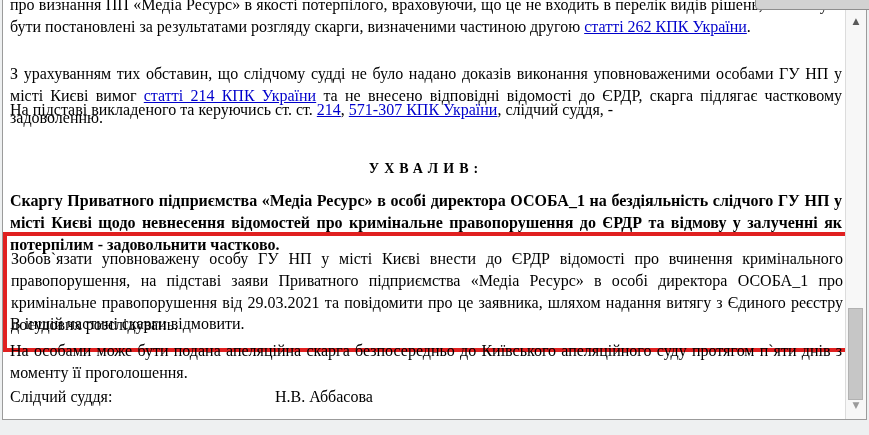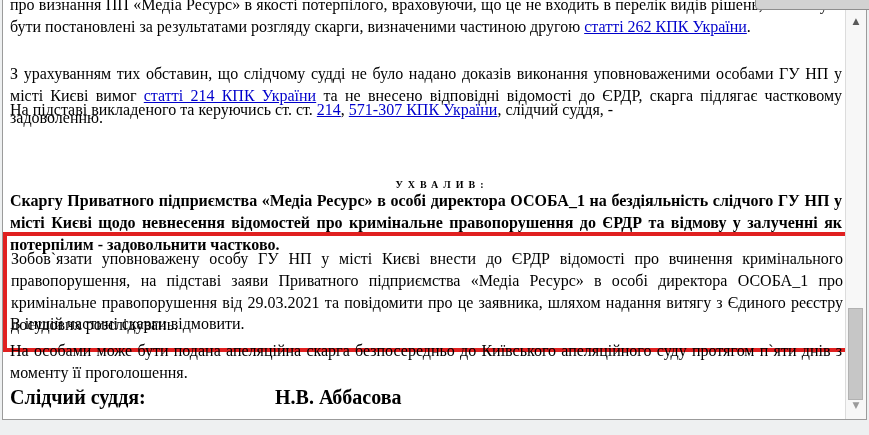--- a/index.html
+++ b/index.html
@@ -40,31 +40,31 @@
     left:0;width:848px;
     box-sizing:border-box;
     border:4px solid var(--color-highlight_border,#e02020);
     padding:12px 4px;
   }
   #para-remainder-denied{top:332px;}
   #para-appeal{top:359px;}
   .heading{
     position:absolute;
     left:7px;top:177px;width:832px;
-    margin:16px;
-    font-size:10px;line-height:22px;
+    margin:0;
+    font-size:14px;line-height:22px;
     font-weight:bold;
     text-align:center;
     letter-spacing:5px;
   }
   .signature{
     position:absolute;
     left:7px;top:405px;width:832px;
-    font-size:20px;line-height:22px;
-    font-weight:bold;
+    font-size:16px;line-height:22px;
+    font-weight:normal;
   }
   .sig-name{position:absolute;left:265px;top:0;}
   
   .scrollbar{
     position:absolute;
     top:0;right:0;bottom:0;
     width:20px;
     background:var(--color-scrollbar_track,#f7f7f7);
     border-left:1px solid #dcdcdc;
   }

